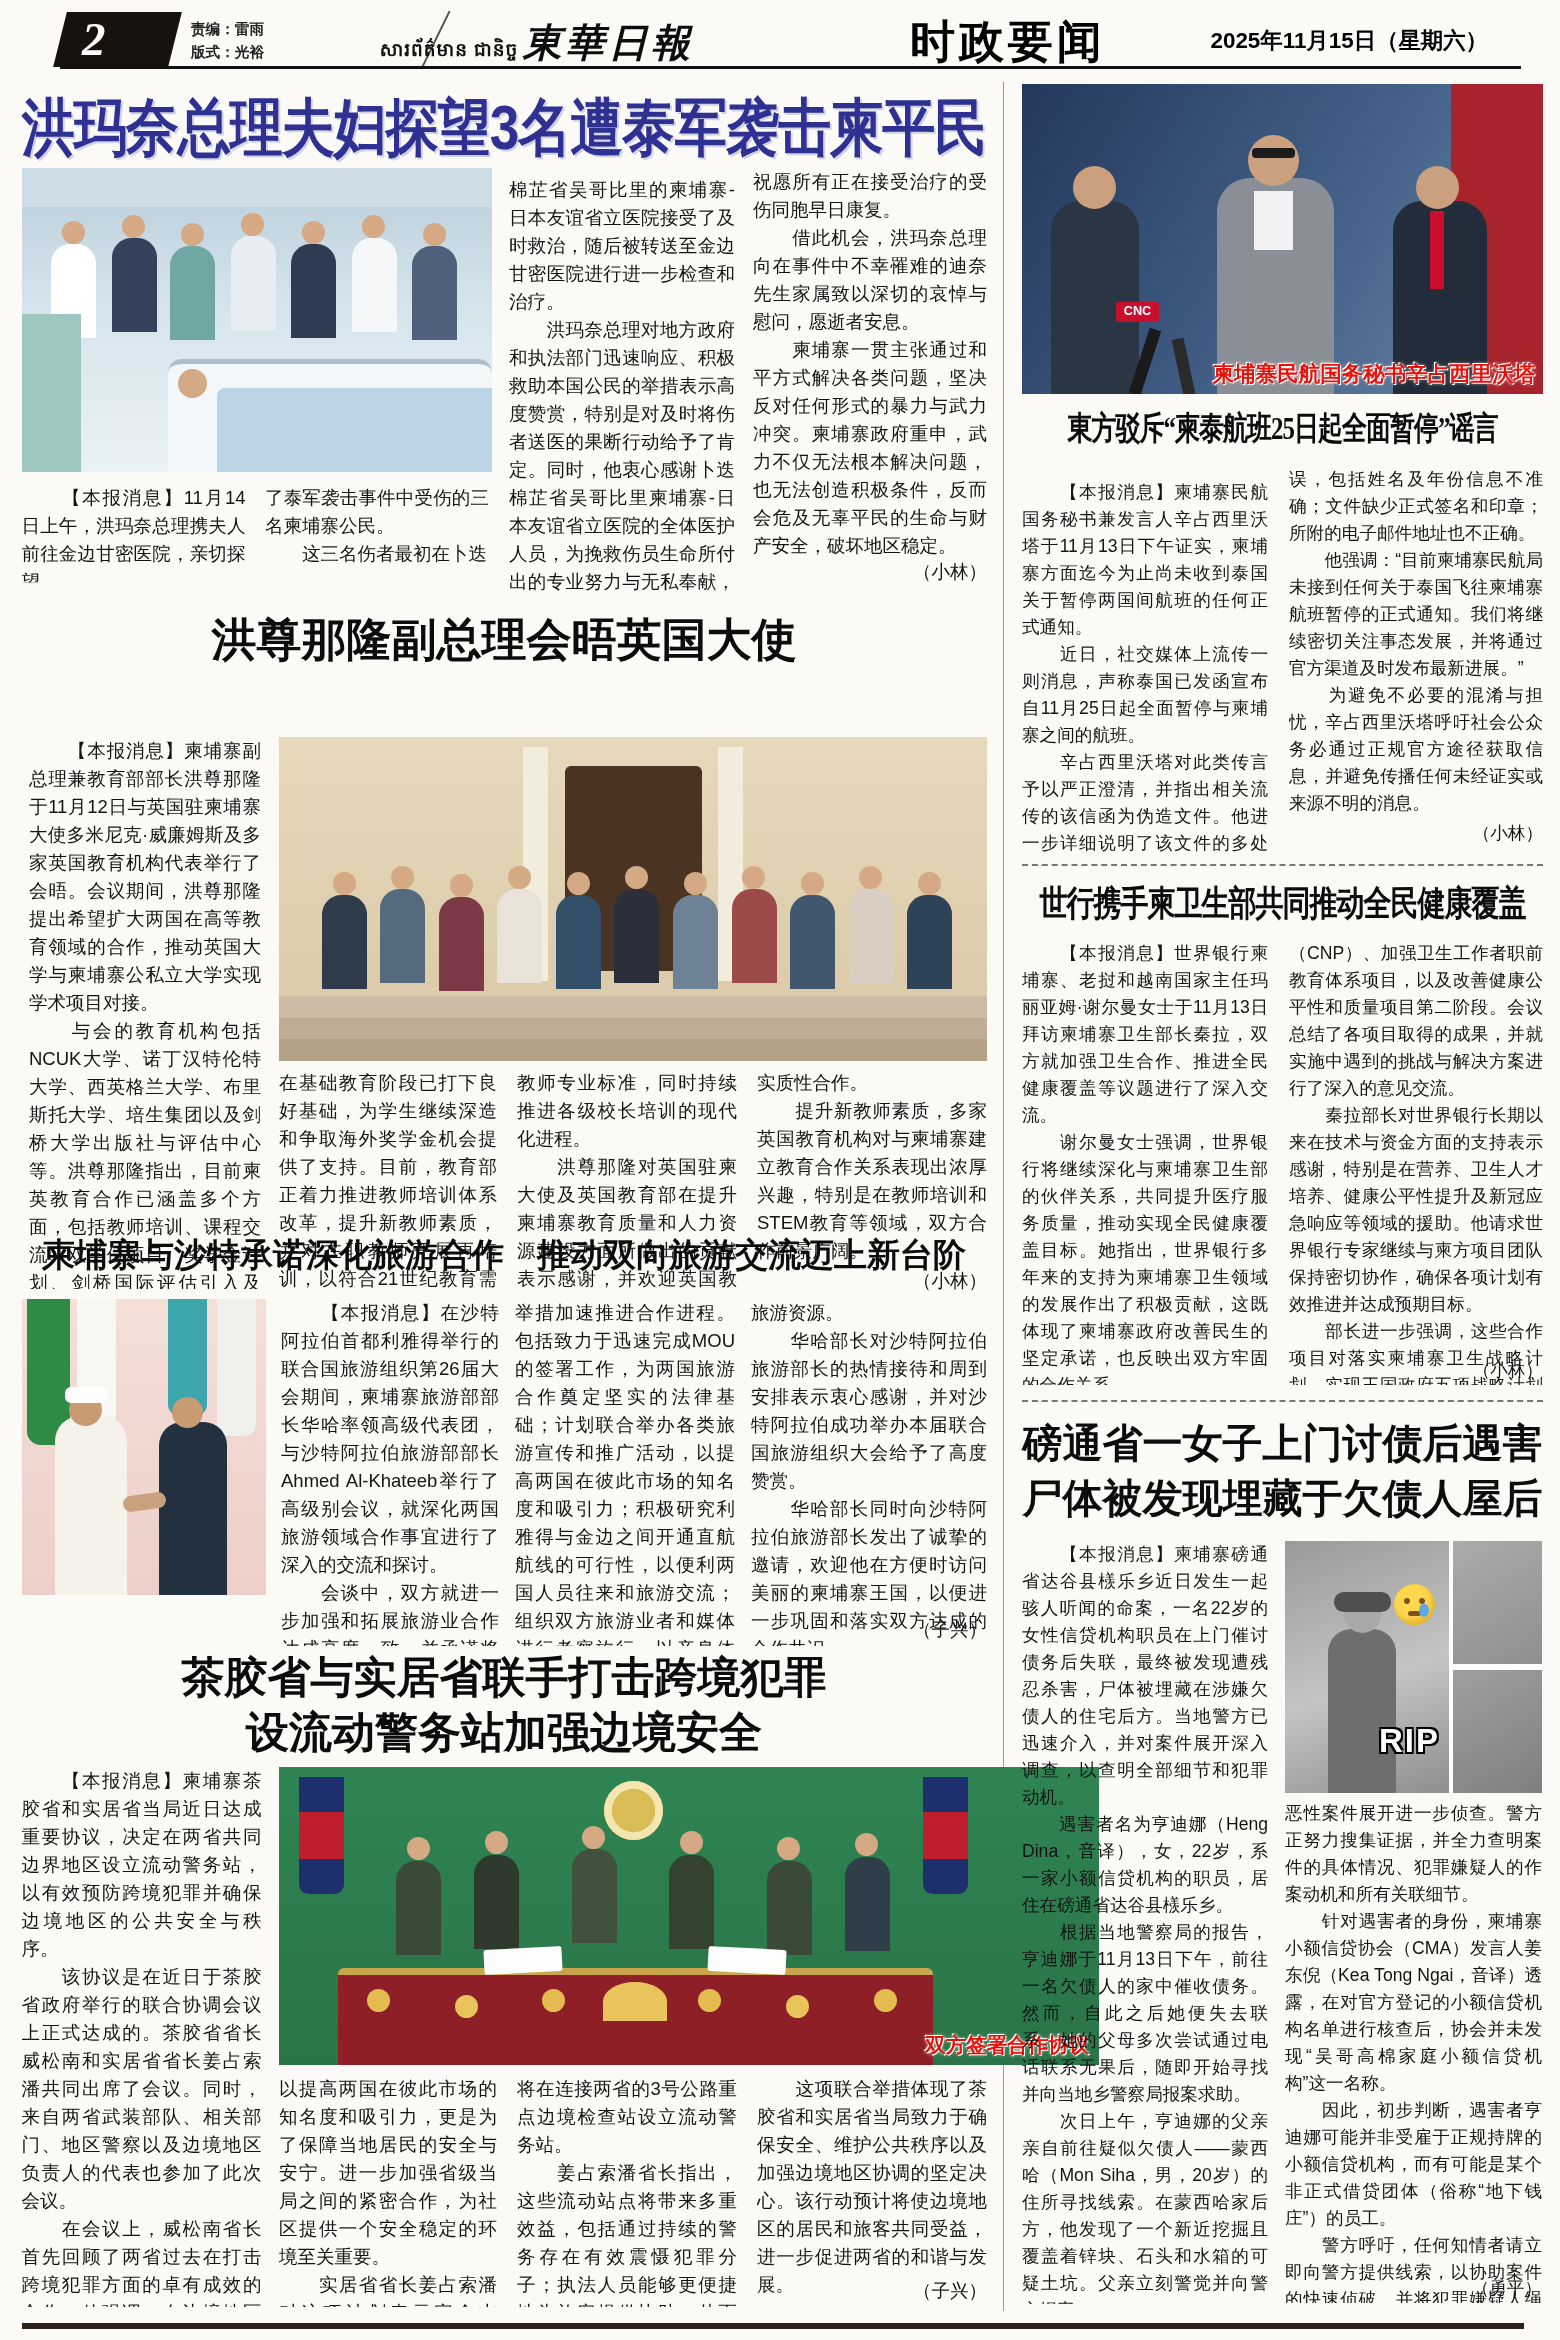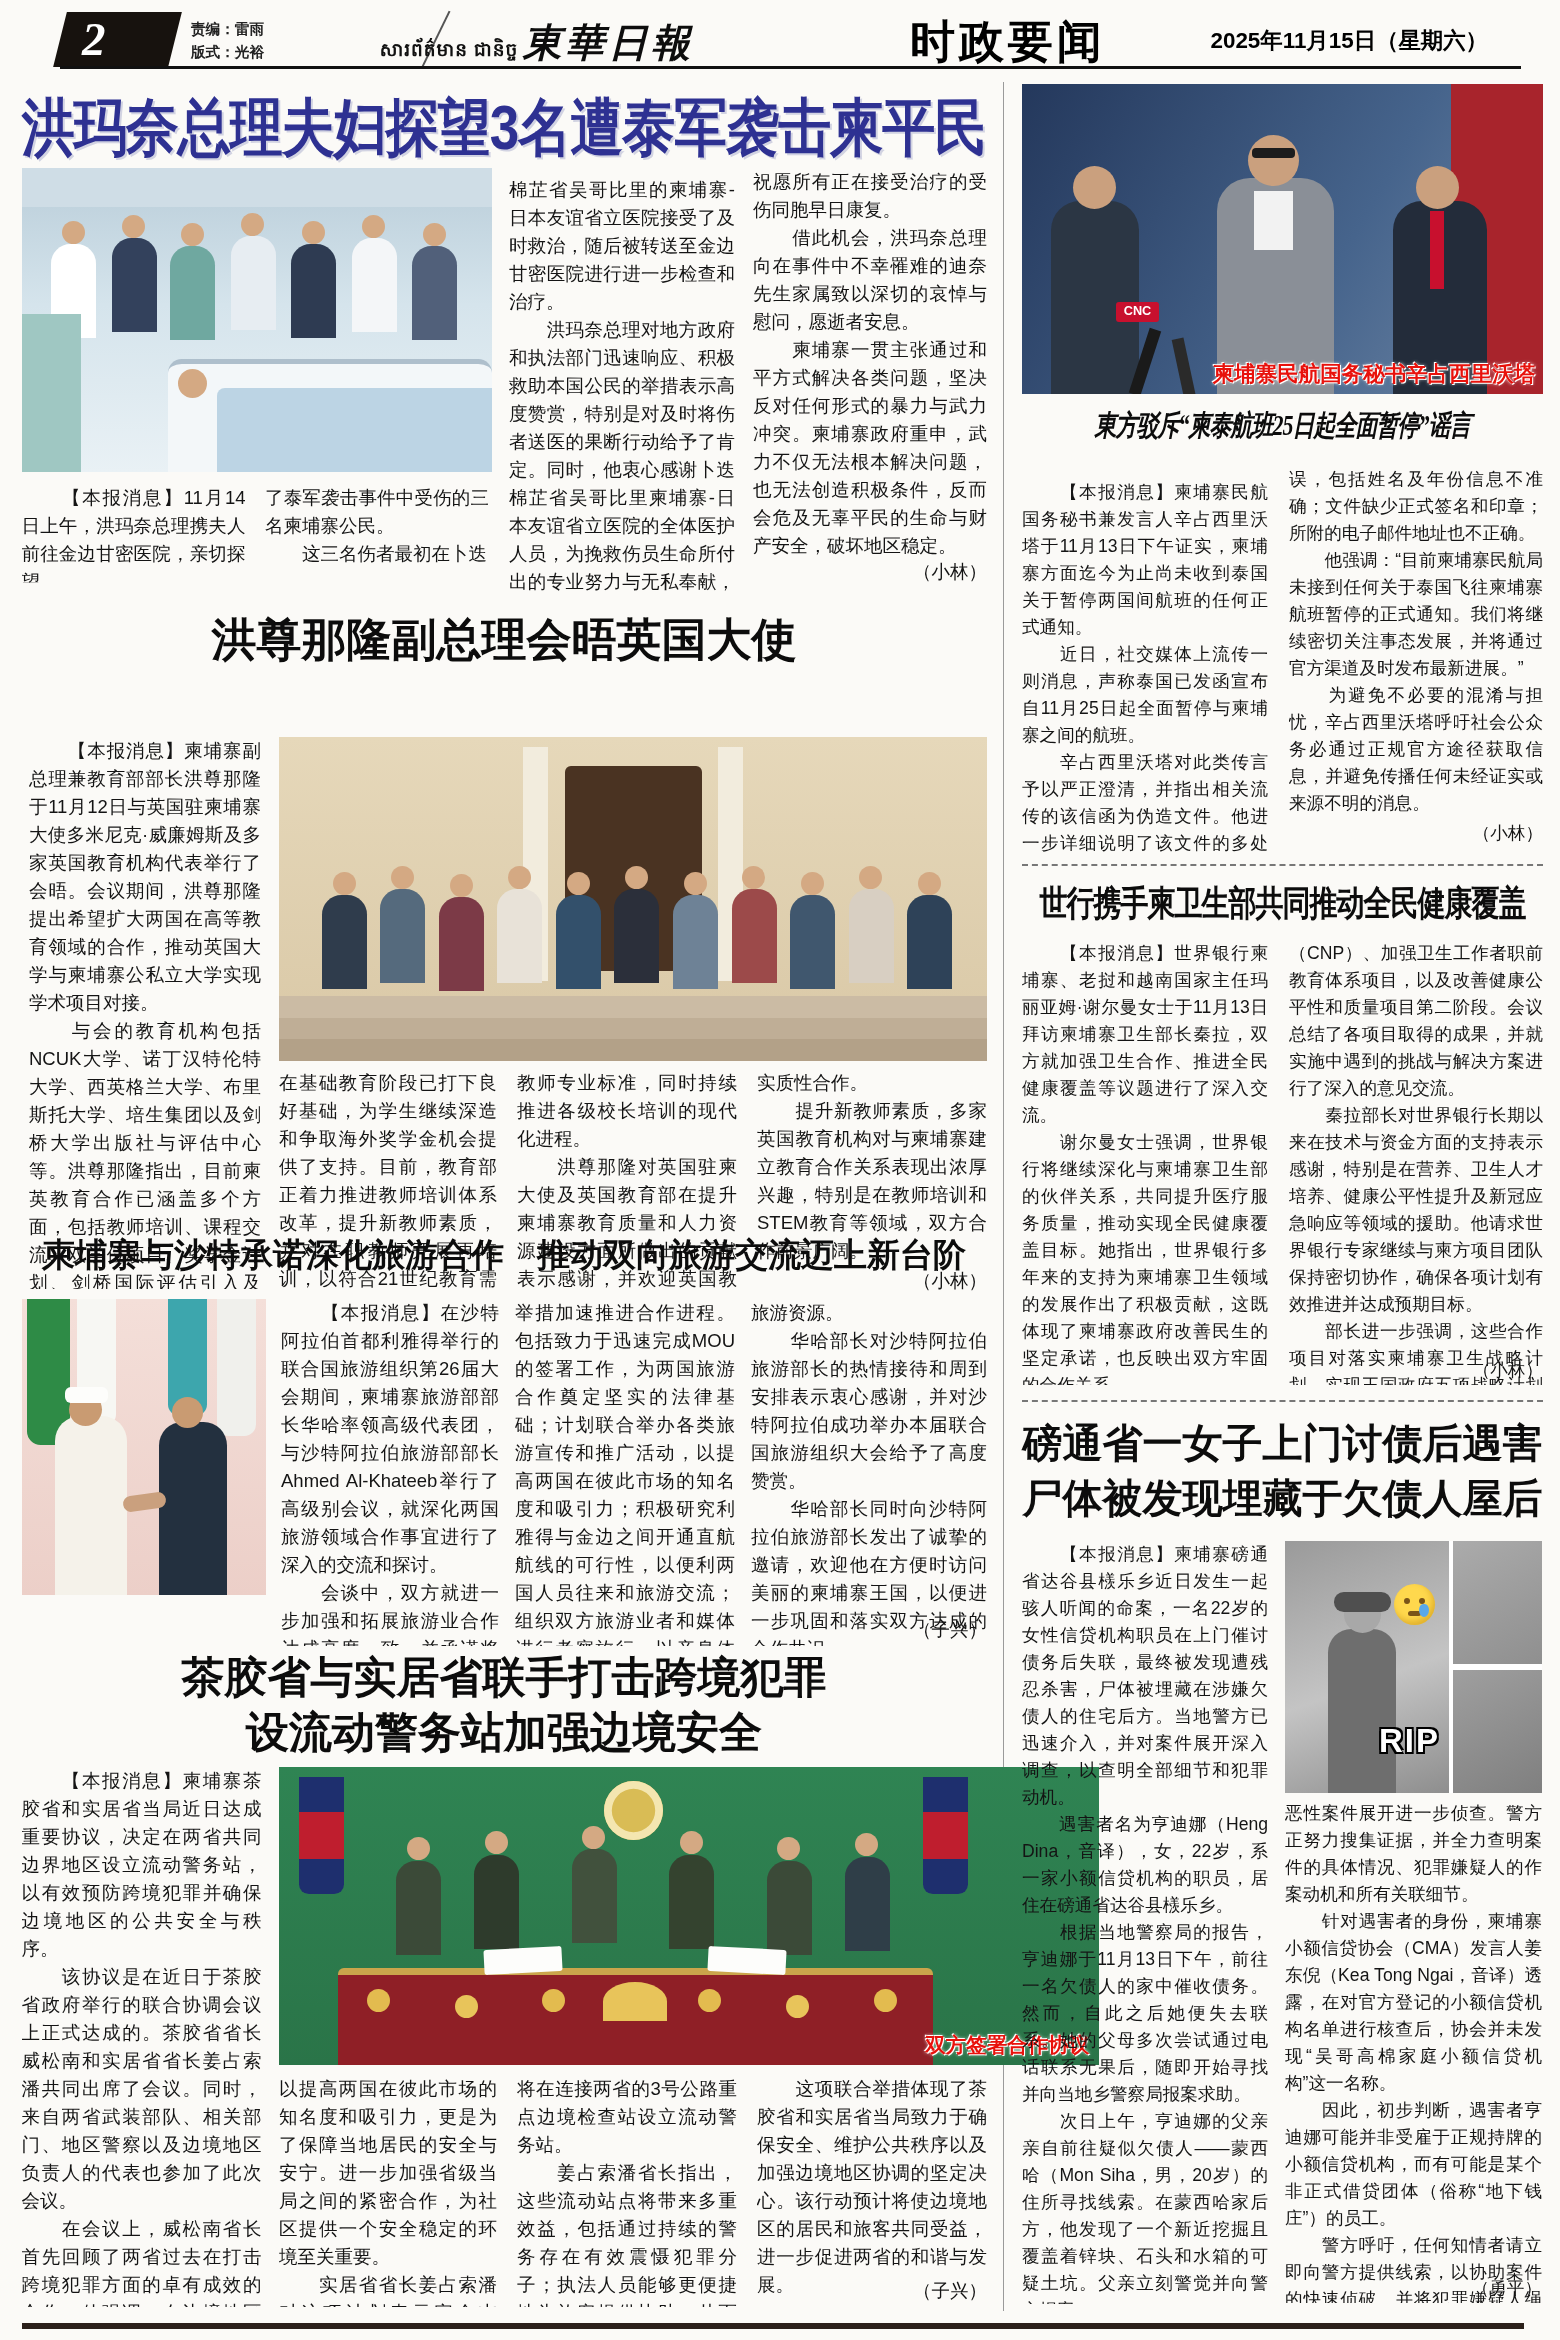--- a/index.html
+++ b/index.html
@@ -216,21 +216,21 @@
     <i style="left:230px;top:64px;width:43px;height:9.8px;background:#1c1c1c;border-radius:3.9px;"></i>
     <i style="left:232px;top:107px;width:39px;height:59px;background:#f2f2f2;"></i>
     <i style="left:371px;top:117px;width:94px;height:193px;background:#232c3a;border-radius:29px 29px 0 0;"></i>
     <i style="left:394px;top:82px;width:43px;height:43px;border-radius:50%;background:#caa07e;"></i>
     <i style="left:408px;top:127px;width:13.7px;height:78px;background:#c8102e;"></i>
     <i style="left:117px;top:244px;width:11.7px;height:68px;background:#1a1a1a;transform:rotate(18deg);"></i>
     <i style="left:156px;top:254px;width:11.7px;height:62px;background:#2a2a2a;transform:rotate(-12deg);"></i>
     <span class="cnc-flag" style="left:94px;top:218px;width:43px;height:19.5px;">CNC</span>
     <span class="photo-caption" style="right:7.8px;bottom:5.9px;">柬埔寨民航国务秘书辛占西里沃塔</span>
   </div>
-  <div class="ah" style="left:1022px;top:406px;width:521px;font-size:22px;font-style:italic;">
+  <div class="ah" style="left:1022px;top:406px;width:521px;font-size:25px;">
     <span class="cond">東方驳斥“柬泰航班25日起全面暂停”谣言</span>
   </div>
   <div class="col col-r" style="left:1022px;top:466px;width:246px;height:382px;margin-top:13px;">　　【本报消息】柬埔寨民航国务秘书兼发言人辛占西里沃塔于11月13日下午证实，柬埔寨方面迄今为止尚未收到泰国关于暂停两国间航班的任何正式通知。
 　　近日，社交媒体上流传一则消息，声称泰国已发函宣布自11月25日起全面暂停与柬埔寨之间的航班。
 　　辛占西里沃塔对此类传言予以严正澄清，并指出相关流传的该信函为伪造文件。他进一步详细说明了该文件的多处疑点：该文件并非来自任何泰国主管机构；文件内容存在多处明显错</div>
   <div class="col col-r" style="left:1289px;top:466px;width:254px;height:382px;">误，包括姓名及年份信息不准确；文件缺少正式签名和印章；所附的电子邮件地址也不正确。
 　　他强调：“目前柬埔寨民航局未接到任何关于泰国飞往柬埔寨航班暂停的正式通知。我们将继续密切关注事态发展，并将通过官方渠道及时发布最新进展。”
 　　为避免不必要的混淆与担忧，辛占西里沃塔呼吁社会公众务必通过正规官方途径获取信息，并避免传播任何未经证实或来源不明的消息。</div>
   <div class="byline" style="left:1289px;top:821px;width:254px;font-size:17.6px;">（小林）</div>
 

